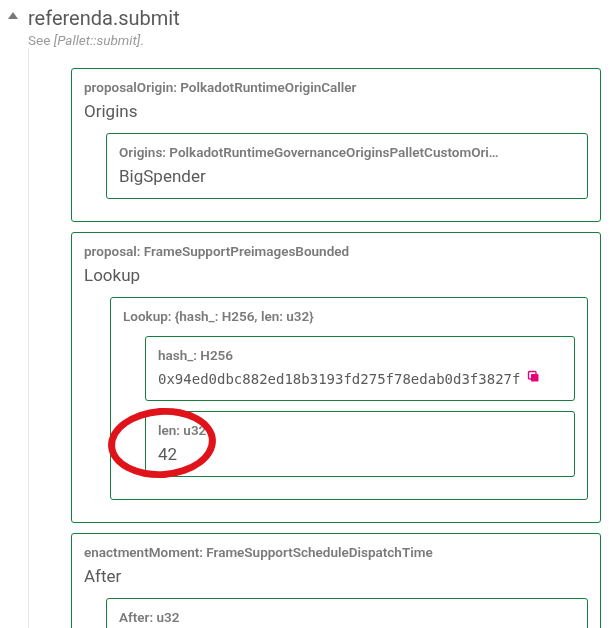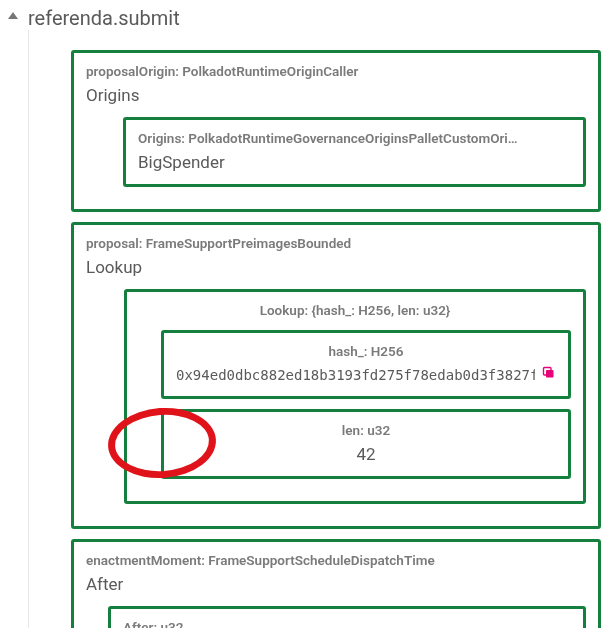--- a/index.html
+++ b/index.html
@@ -41,21 +41,21 @@
     color: #9a9a9a;
     margin-top: 2px;
   }
   .subtitle .italic { font-style: italic; }
   .tree {
     margin-left: 20px;
     padding-top: 10px;
     border-left: 1px solid #e8e8e8;
   }
   .block {
-    border: 3px solid #15803d;
+    border: 1px solid #15803d;
     border-radius: 3px;
     padding: 10px 12px 12px 12px;
     margin: 10px 0 10px 42px;
     background: #fff;
   }
   .block .label {
     font-size: 13.5px;
     color: #7a7a7a;
     font-weight: 600;
     margin-bottom: 6px;
@@ -96,41 +96,44 @@
   }
 </style>
 </head>
 <body>
 
 <div class="root">
   <div class="header-row">
     <div class="tri"></div>
     <div>
       <div class="title">referenda.submit</div>
+      <div class="subtitle">
+        <span>See </span><span class="italic">[Pallet::submit]</span><span>.</span>
+      </div>
     </div>
   </div>
 
   <div class="tree">
 
     <div class="block">
       <div class="label">proposalOrigin: PolkadotRuntimeOriginCaller</div>
       <div class="value">Origins</div>
       <div class="inner">
-        <div class="block" style="margin-left:15px;">
+        <div class="block" style="margin-left:0;">
           <div class="label">Origins: PolkadotRuntimeGovernanceOriginsPalletCustomOri…</div>
           <div class="value">BigSpender</div>
         </div>
       </div>
     </div>
 
     <div class="block">
       <div class="label">proposal: FrameSupportPreimagesBounded</div>
       <div class="value">Lookup</div>
       <div class="inner">
-        <div class="block" style="margin-left:16px;text-align:center;">
+        <div class="block" style="margin-left:4px;">
           <div class="label">Lookup: {hash_: H256, len: u32}</div>
           <div class="inner">
             <div class="block" style="margin-left:0;">
               <div class="label">hash_: H256</div>
               <div class="hash-row">
                 <div class="hash-text">0x94ed0dbc882ed18b3193fd275f78edab0d3f3827f</div>
                 <div class="copy-icon">
                   <svg width="15" height="15" viewBox="0 0 24 24">
                       <rect x="8" y="8" width="12" height="12" rx="1.5" fill="#e6007a"></rect>
                       <rect x="4" y="4" width="12" height="12" rx="1.5" fill="none" stroke="#e6007a" stroke-width="2.2"></rect>

